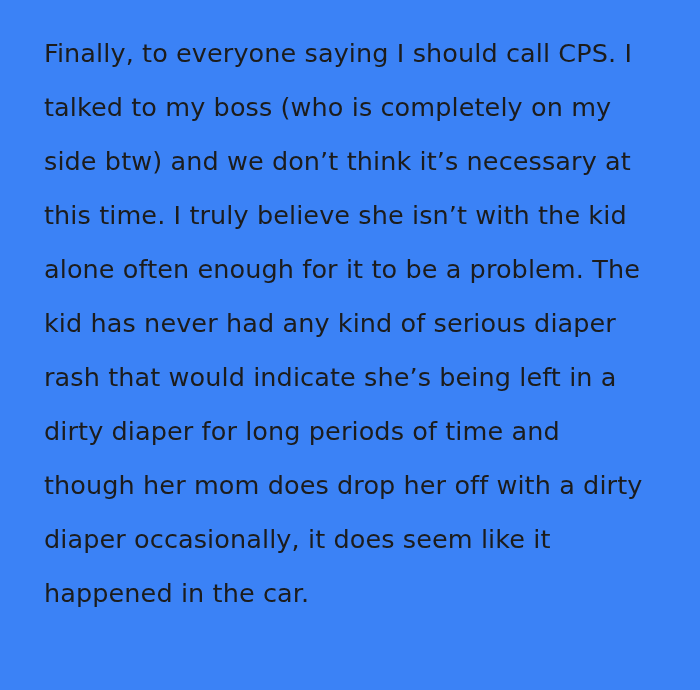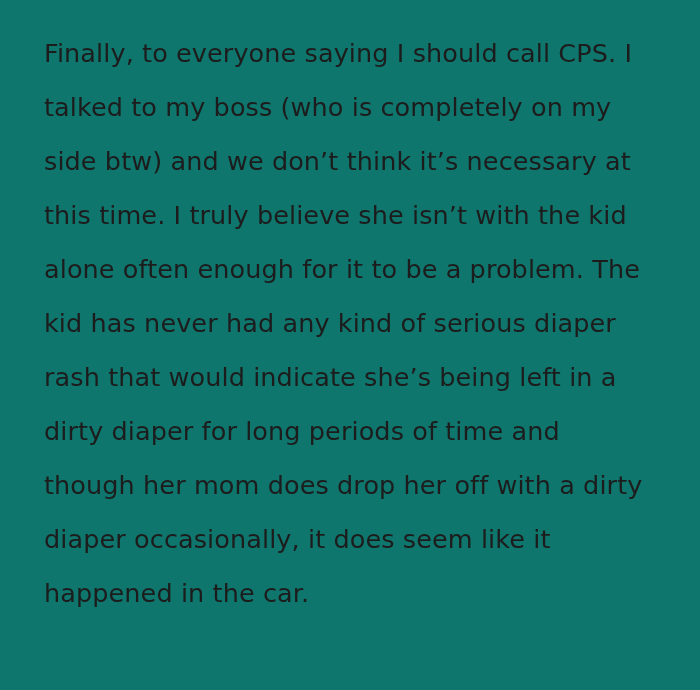--- a/index.html
+++ b/index.html
@@ -10,21 +10,21 @@
     width: 700px;
     height: 690px;
     background: #f7f7f7;
     font-family: "DejaVu Sans", sans-serif;
     overflow: hidden;
   }
   .page {
     box-sizing: border-box;
     width: 700px;
     height: 690px;
-    background: #0f766e;
+    background: #3b82f6;
     padding: 26px 42px 18px 44px;
     display: block;
   }
   .post-body {
     font-size: 25.5px;
     line-height: 54px;
     color: #1c1c1c;
     letter-spacing: 0.1px;
     white-space: pre-wrap;
     word-wrap: break-word;

